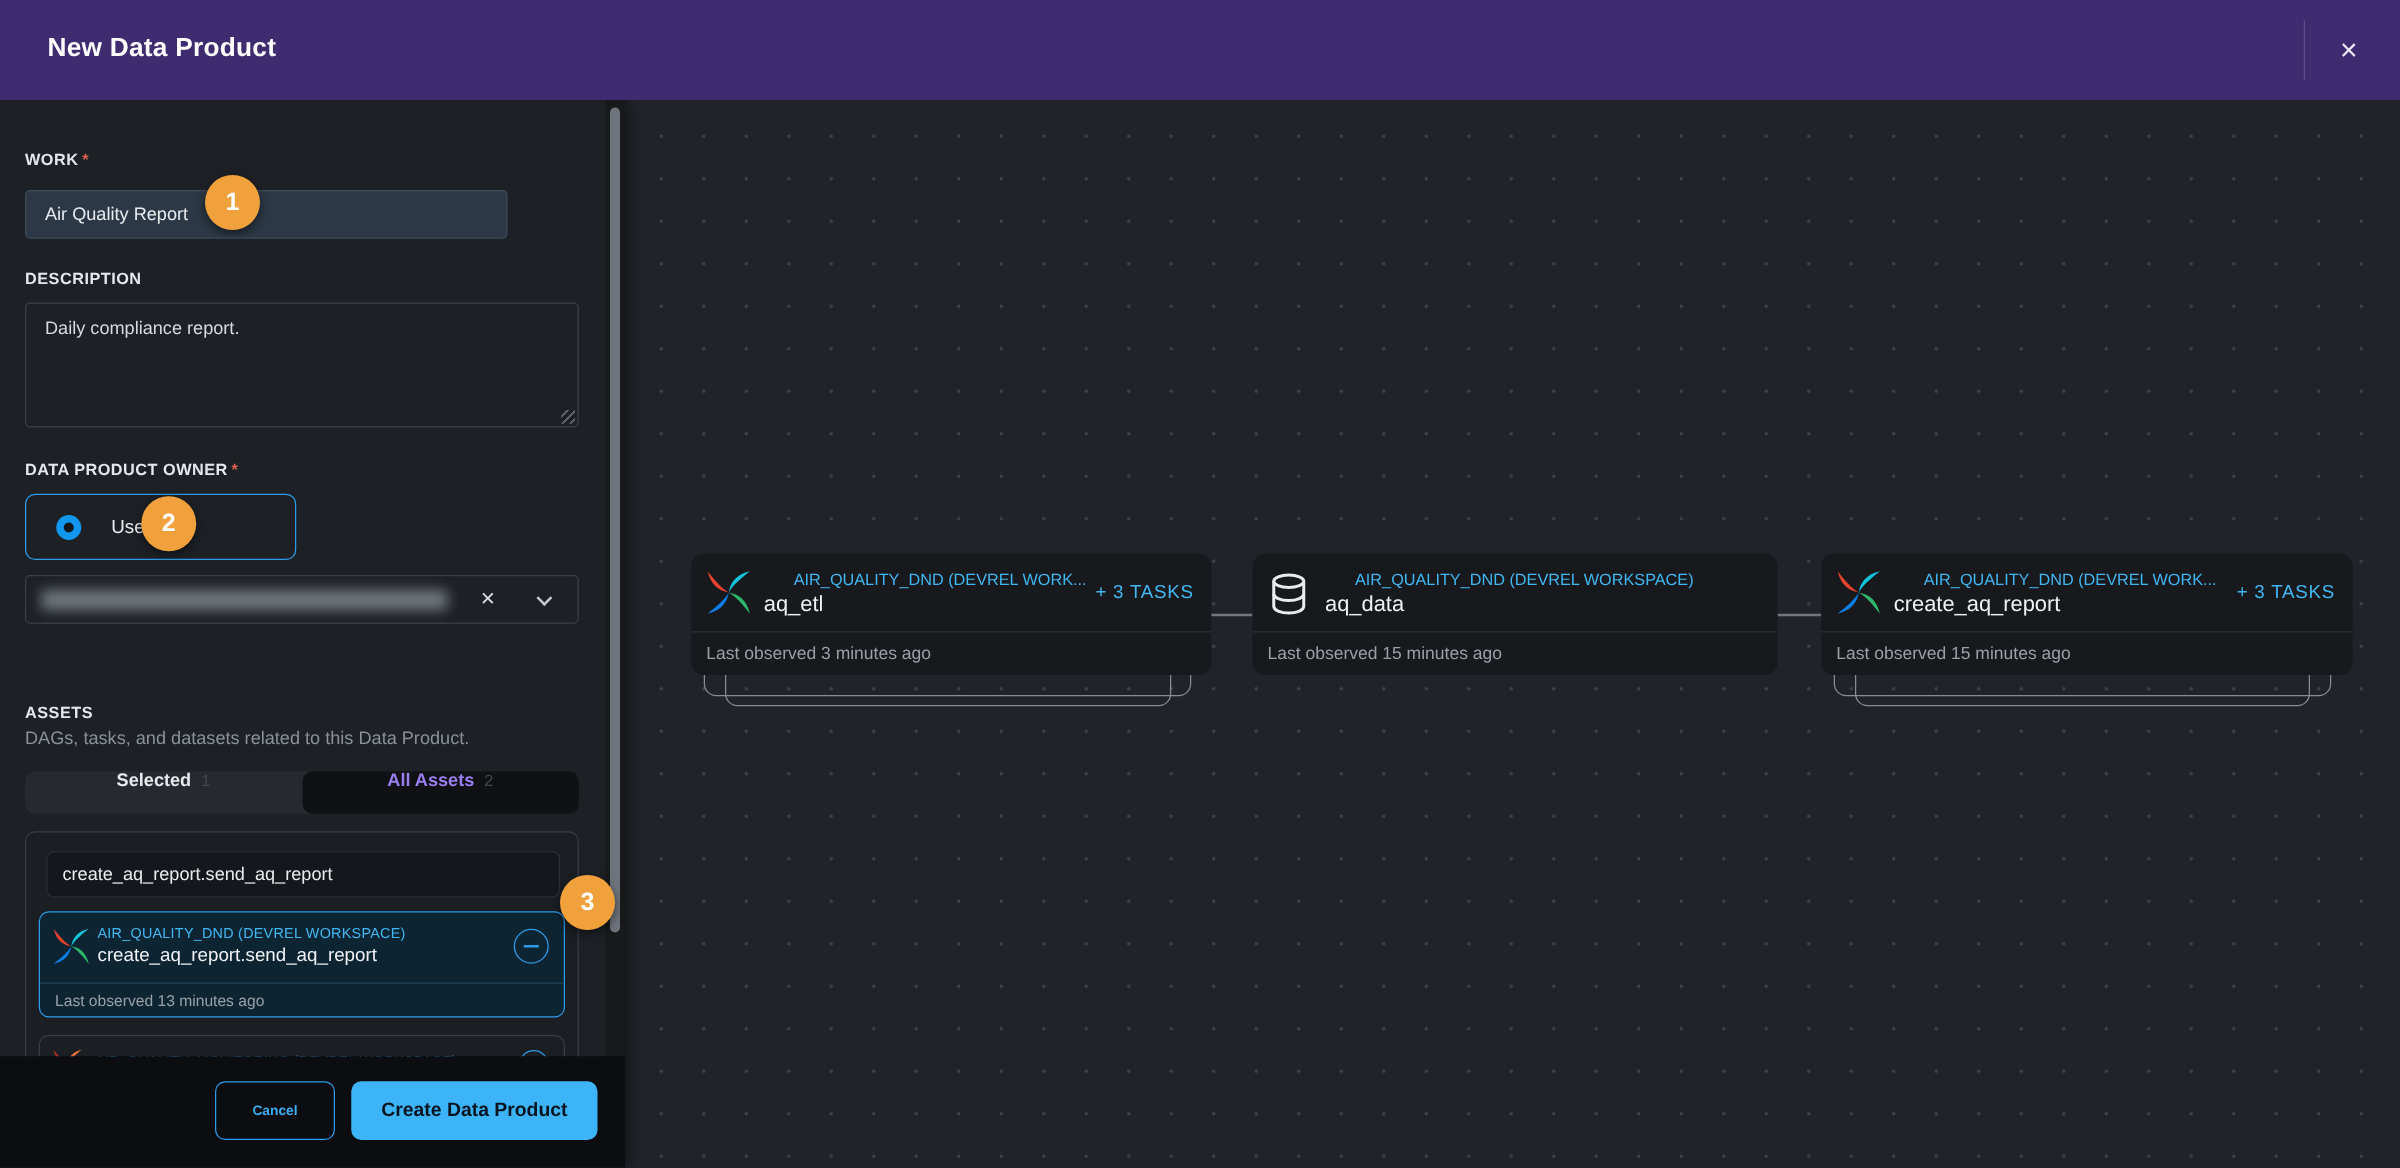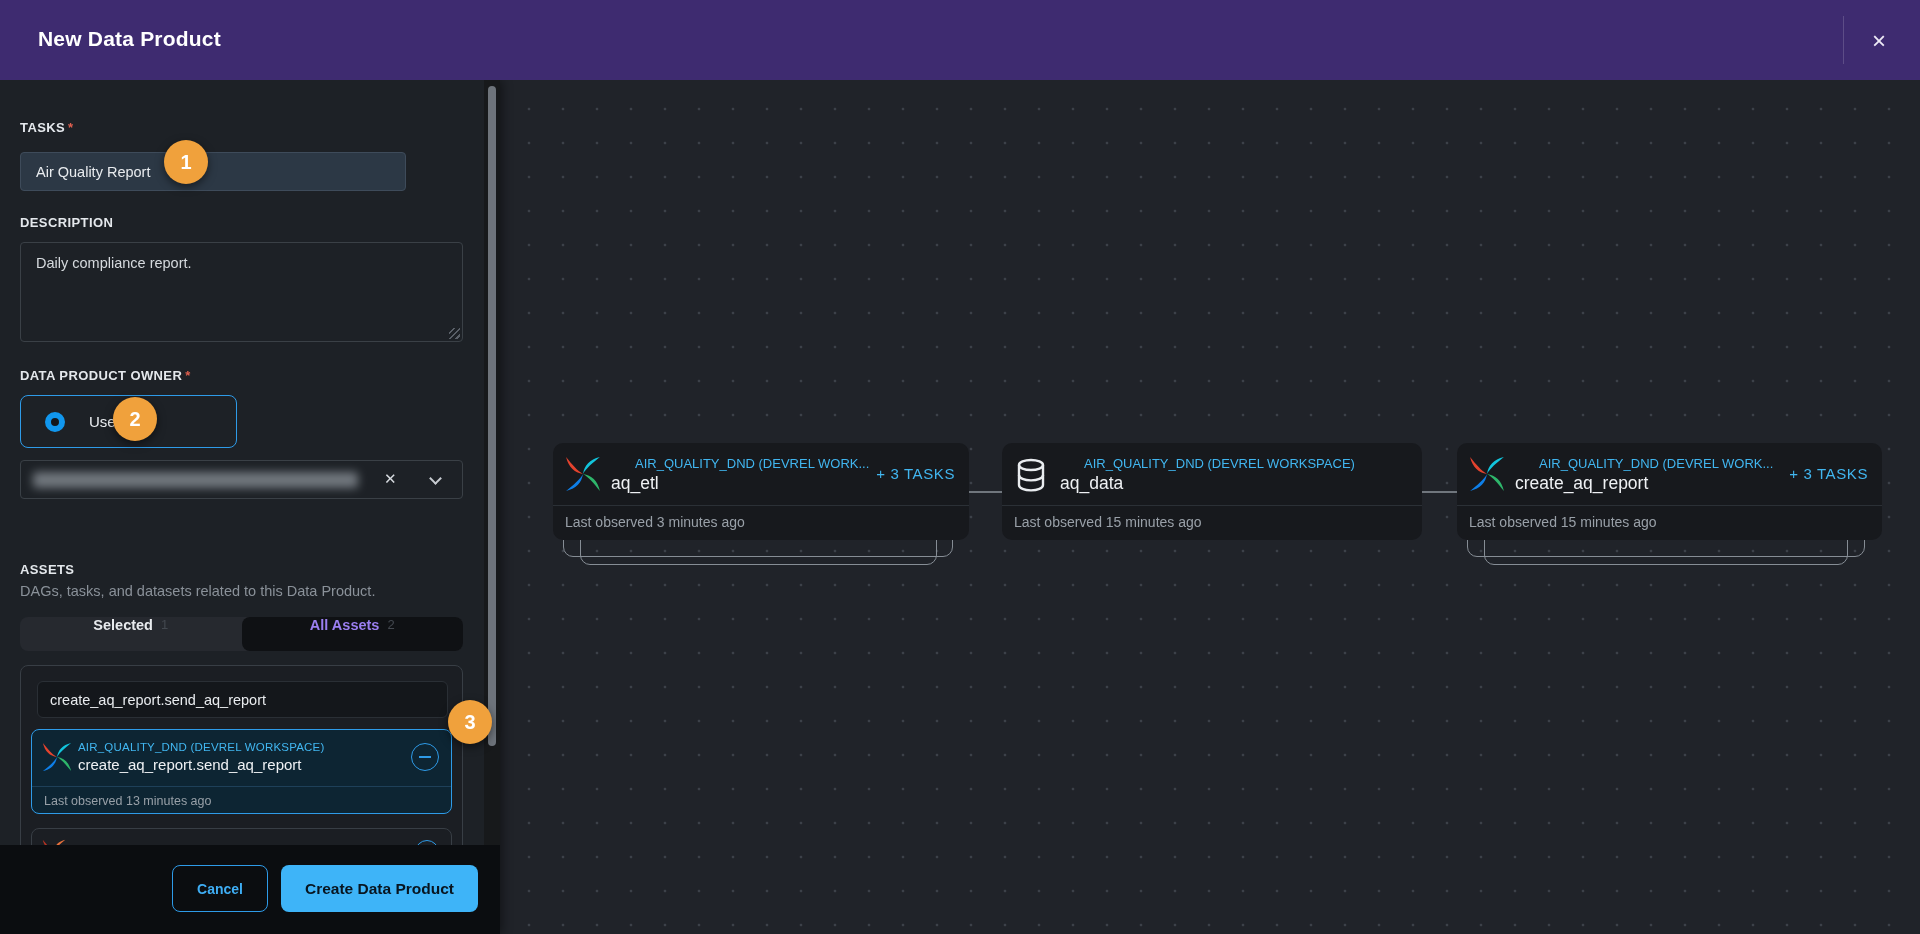--- a/index.html
+++ b/index.html
@@ -74,21 +74,21 @@
   .minus-glyph { width:12px; height:2px; background:#2E9BE8; }
   .asset-item-next { position:absolute; left:10px; top:162px; width:421px; height:64px; background:#1B1E23; border:1px solid #383E45; border-radius:8px; cursor:pointer; }
   .ai2-title { position:absolute; left:44px; top:15px; font-size:11.5px; color:#41B6F0; white-space:nowrap; }
   .circle-btn2 { position:absolute; right:12px; top:11px; width:24px; height:24px; border:1.5px solid #2E9BE8; border-radius:50%; display:flex; align-items:center; justify-content:center; }
   .minus-glyph2 { width:10px; height:2px; background:#2E9BE8; }
 
   .step-badge { position:absolute; width:44px; height:44px; border-radius:50%; background:#F0A13C; color:#FFFFFF; font-size:20px; font-weight:700; display:flex; align-items:center; justify-content:center; box-shadow:0 3px 8px rgba(0,0,0,.5); z-index:30; }
 
   
   .footerbar { position:absolute; left:0; top:845px; width:500px; height:89px; background:#0B0D10; z-index:20; }
-  .btn-cancel { position:absolute; left:172px; top:20px; width:96px; height:47px; border:1.5px solid #2E9BE8; border-radius:8px; background:transparent; color:#3FAEF5; font-size:14px; font-weight:700; cursor:pointer; }
+  .btn-cancel { position:absolute; left:172px; top:20px; width:96px; height:47px; border:1.5px solid #2E9BE8; border-radius:8px; background:transparent; color:#3FAEF5; font-size:11px; font-weight:700; cursor:pointer; }
   .btn-create { position:absolute; left:281px; top:20px; width:197px; height:47px; border:none; border-radius:8px; background:#3EB4F8; color:#081520; font-size:15.5px; font-weight:700; cursor:pointer; }
 </style>
 </head>
 <body>
 
 <svg width="0" height="0" style="position:absolute">
   <defs>
     <g id="pinwheel">
       <path d="M50,50 C54,26 68,10 97,3 C76,20 59,34 50,50 Z" fill="#12C4DC"></path>
       <path d="M50,50 C54,26 68,10 97,3 C76,20 59,34 50,50 Z" fill="#2EB66B" transform="rotate(90 50 50)"></path>
@@ -152,21 +152,21 @@
       <div class="node-name">create_aq_report</div>
       <div class="node-tasks">+ 3 TASKS</div>
     </div>
     <div class="node-foot">Last observed 15 minutes ago</div>
   </div>
 </div>
 
 <div class="panel">
 
   <div class="field-label" style="top:40px;">
-    <span>TASKS</span><span class="req">*</span>
+    <span>WORK</span><span class="req">*</span>
   </div>
   <input class="text-input" style="top: 72px;" value="Air Quality Report">
 
   <div class="field-label" style="top:135px;">DESCRIPTION</div>
   <textarea class="desc-area" style="">Daily compliance report.</textarea>
   <div class="resize-grip"></div>
 
   <div class="field-label" style="top:288px;">
     <span>DATA PRODUCT OWNER</span><span class="req">*</span>
   </div>

